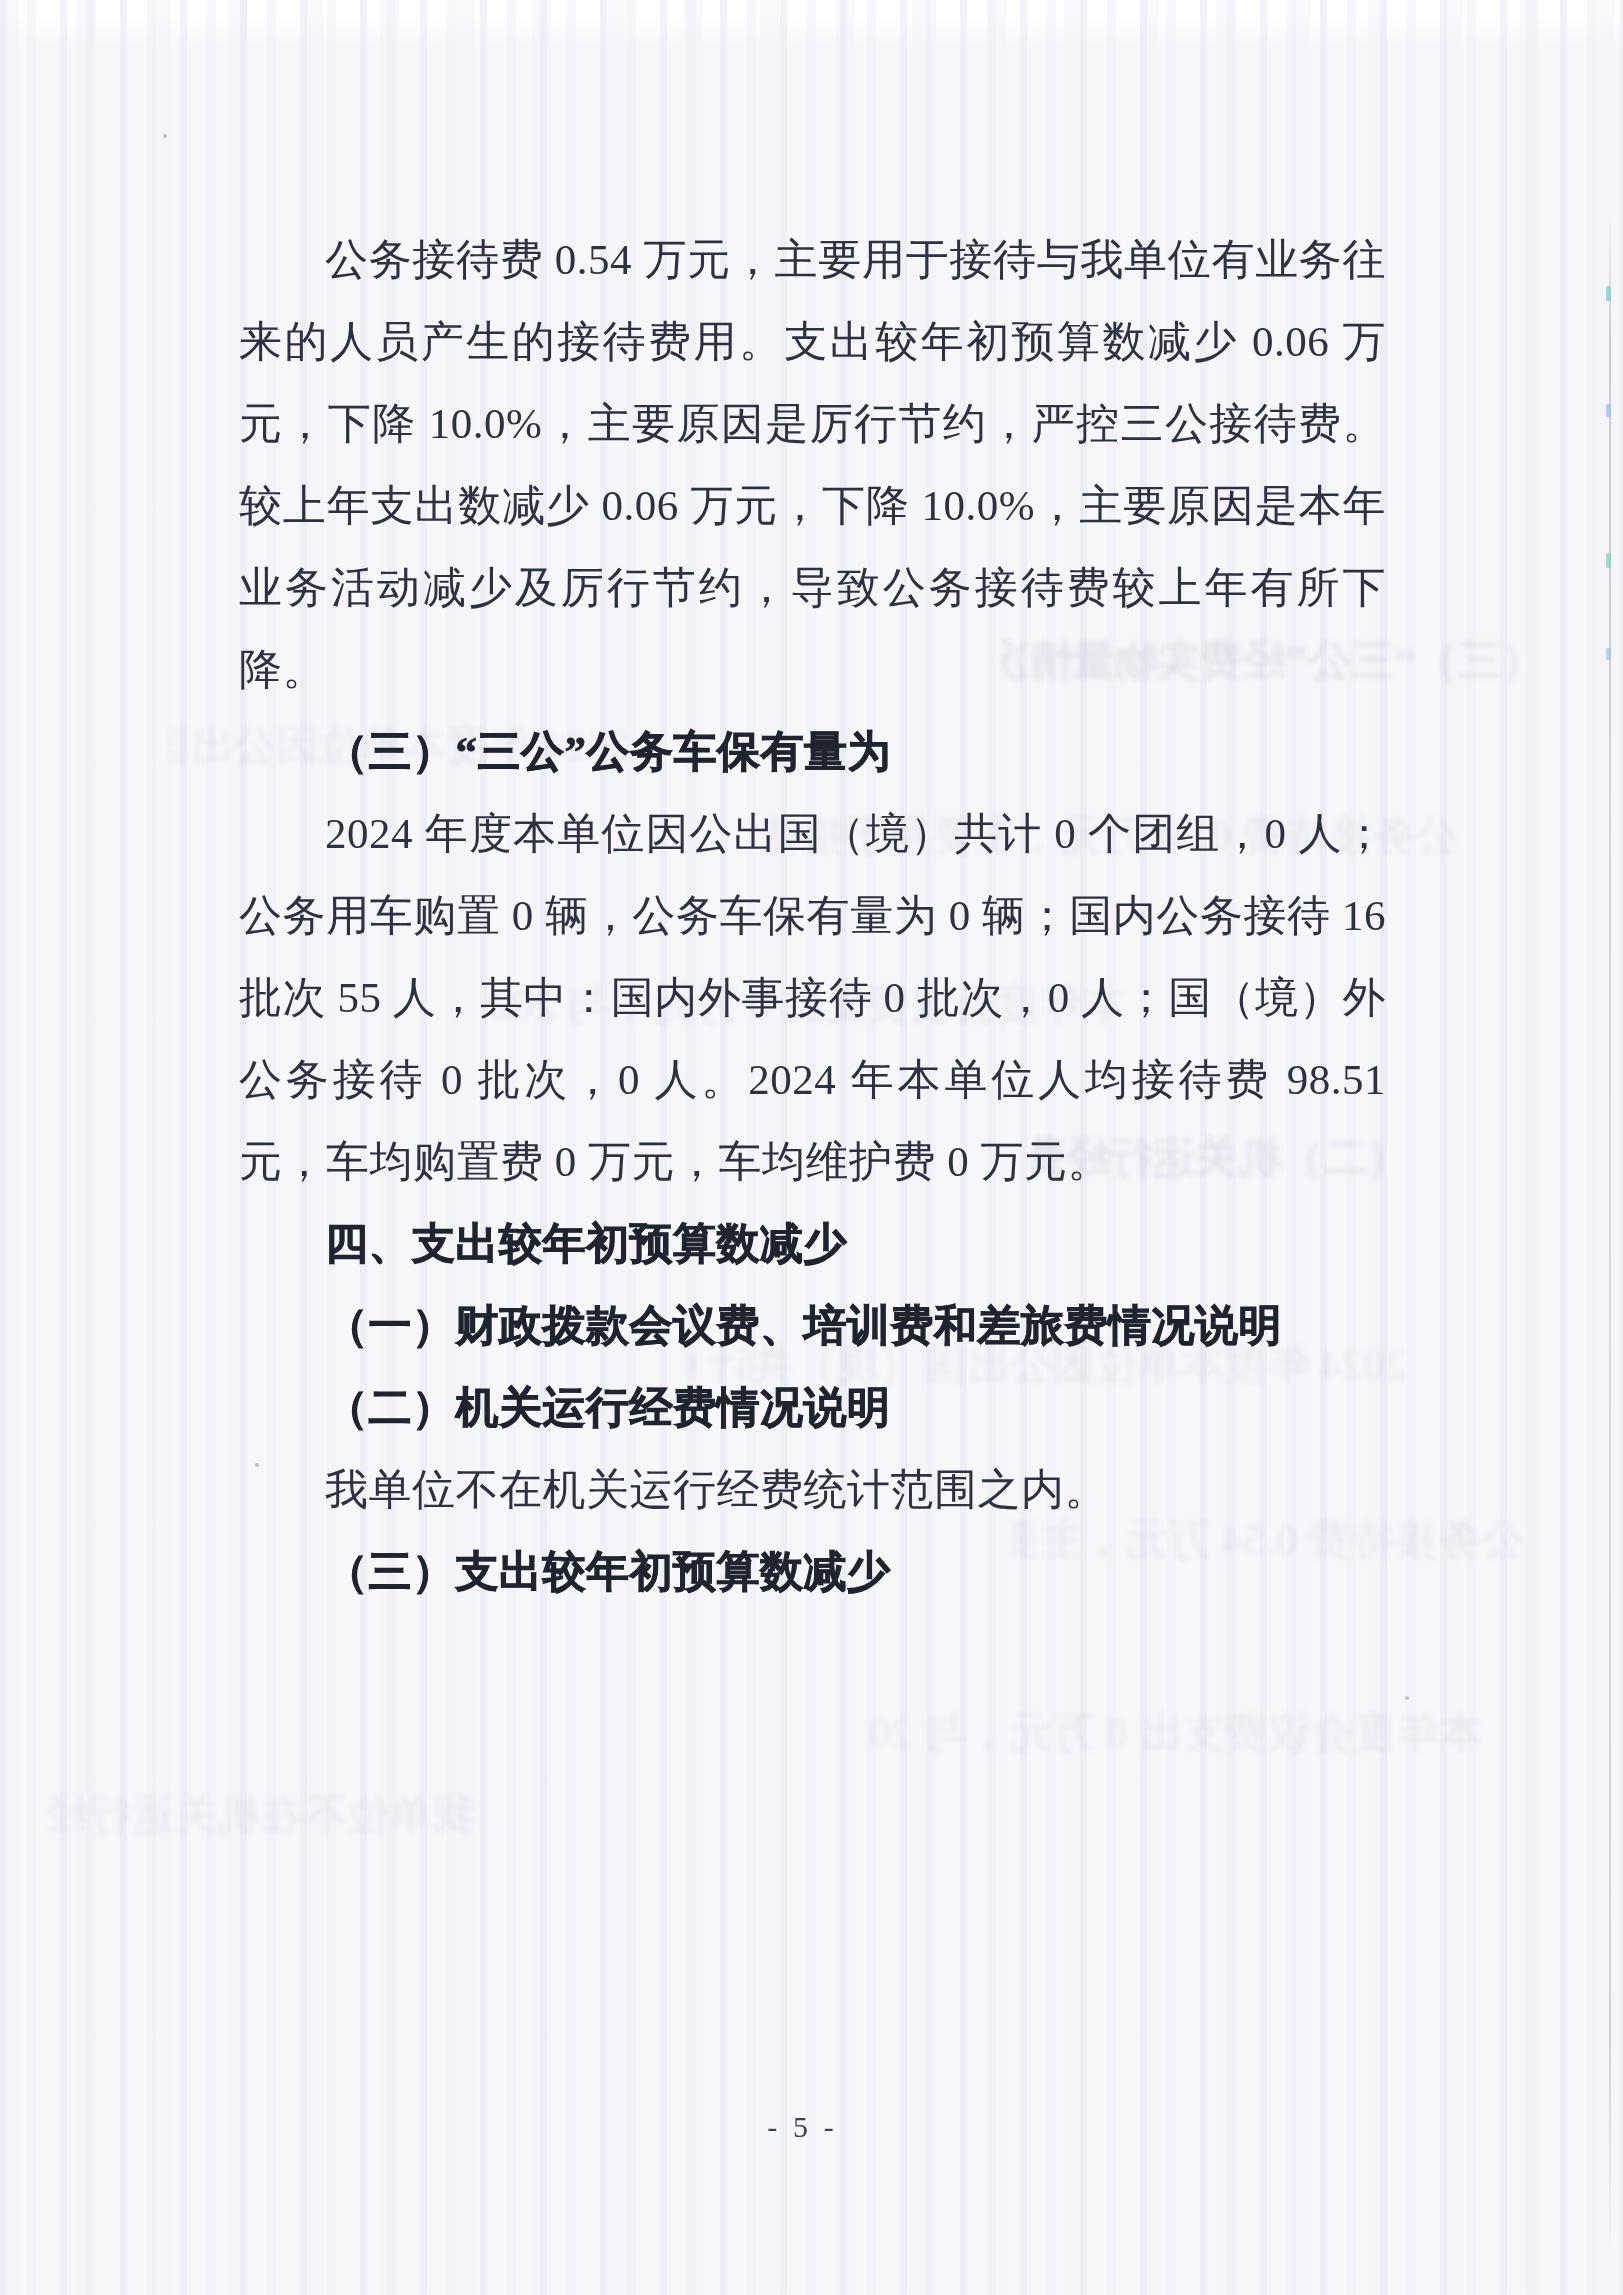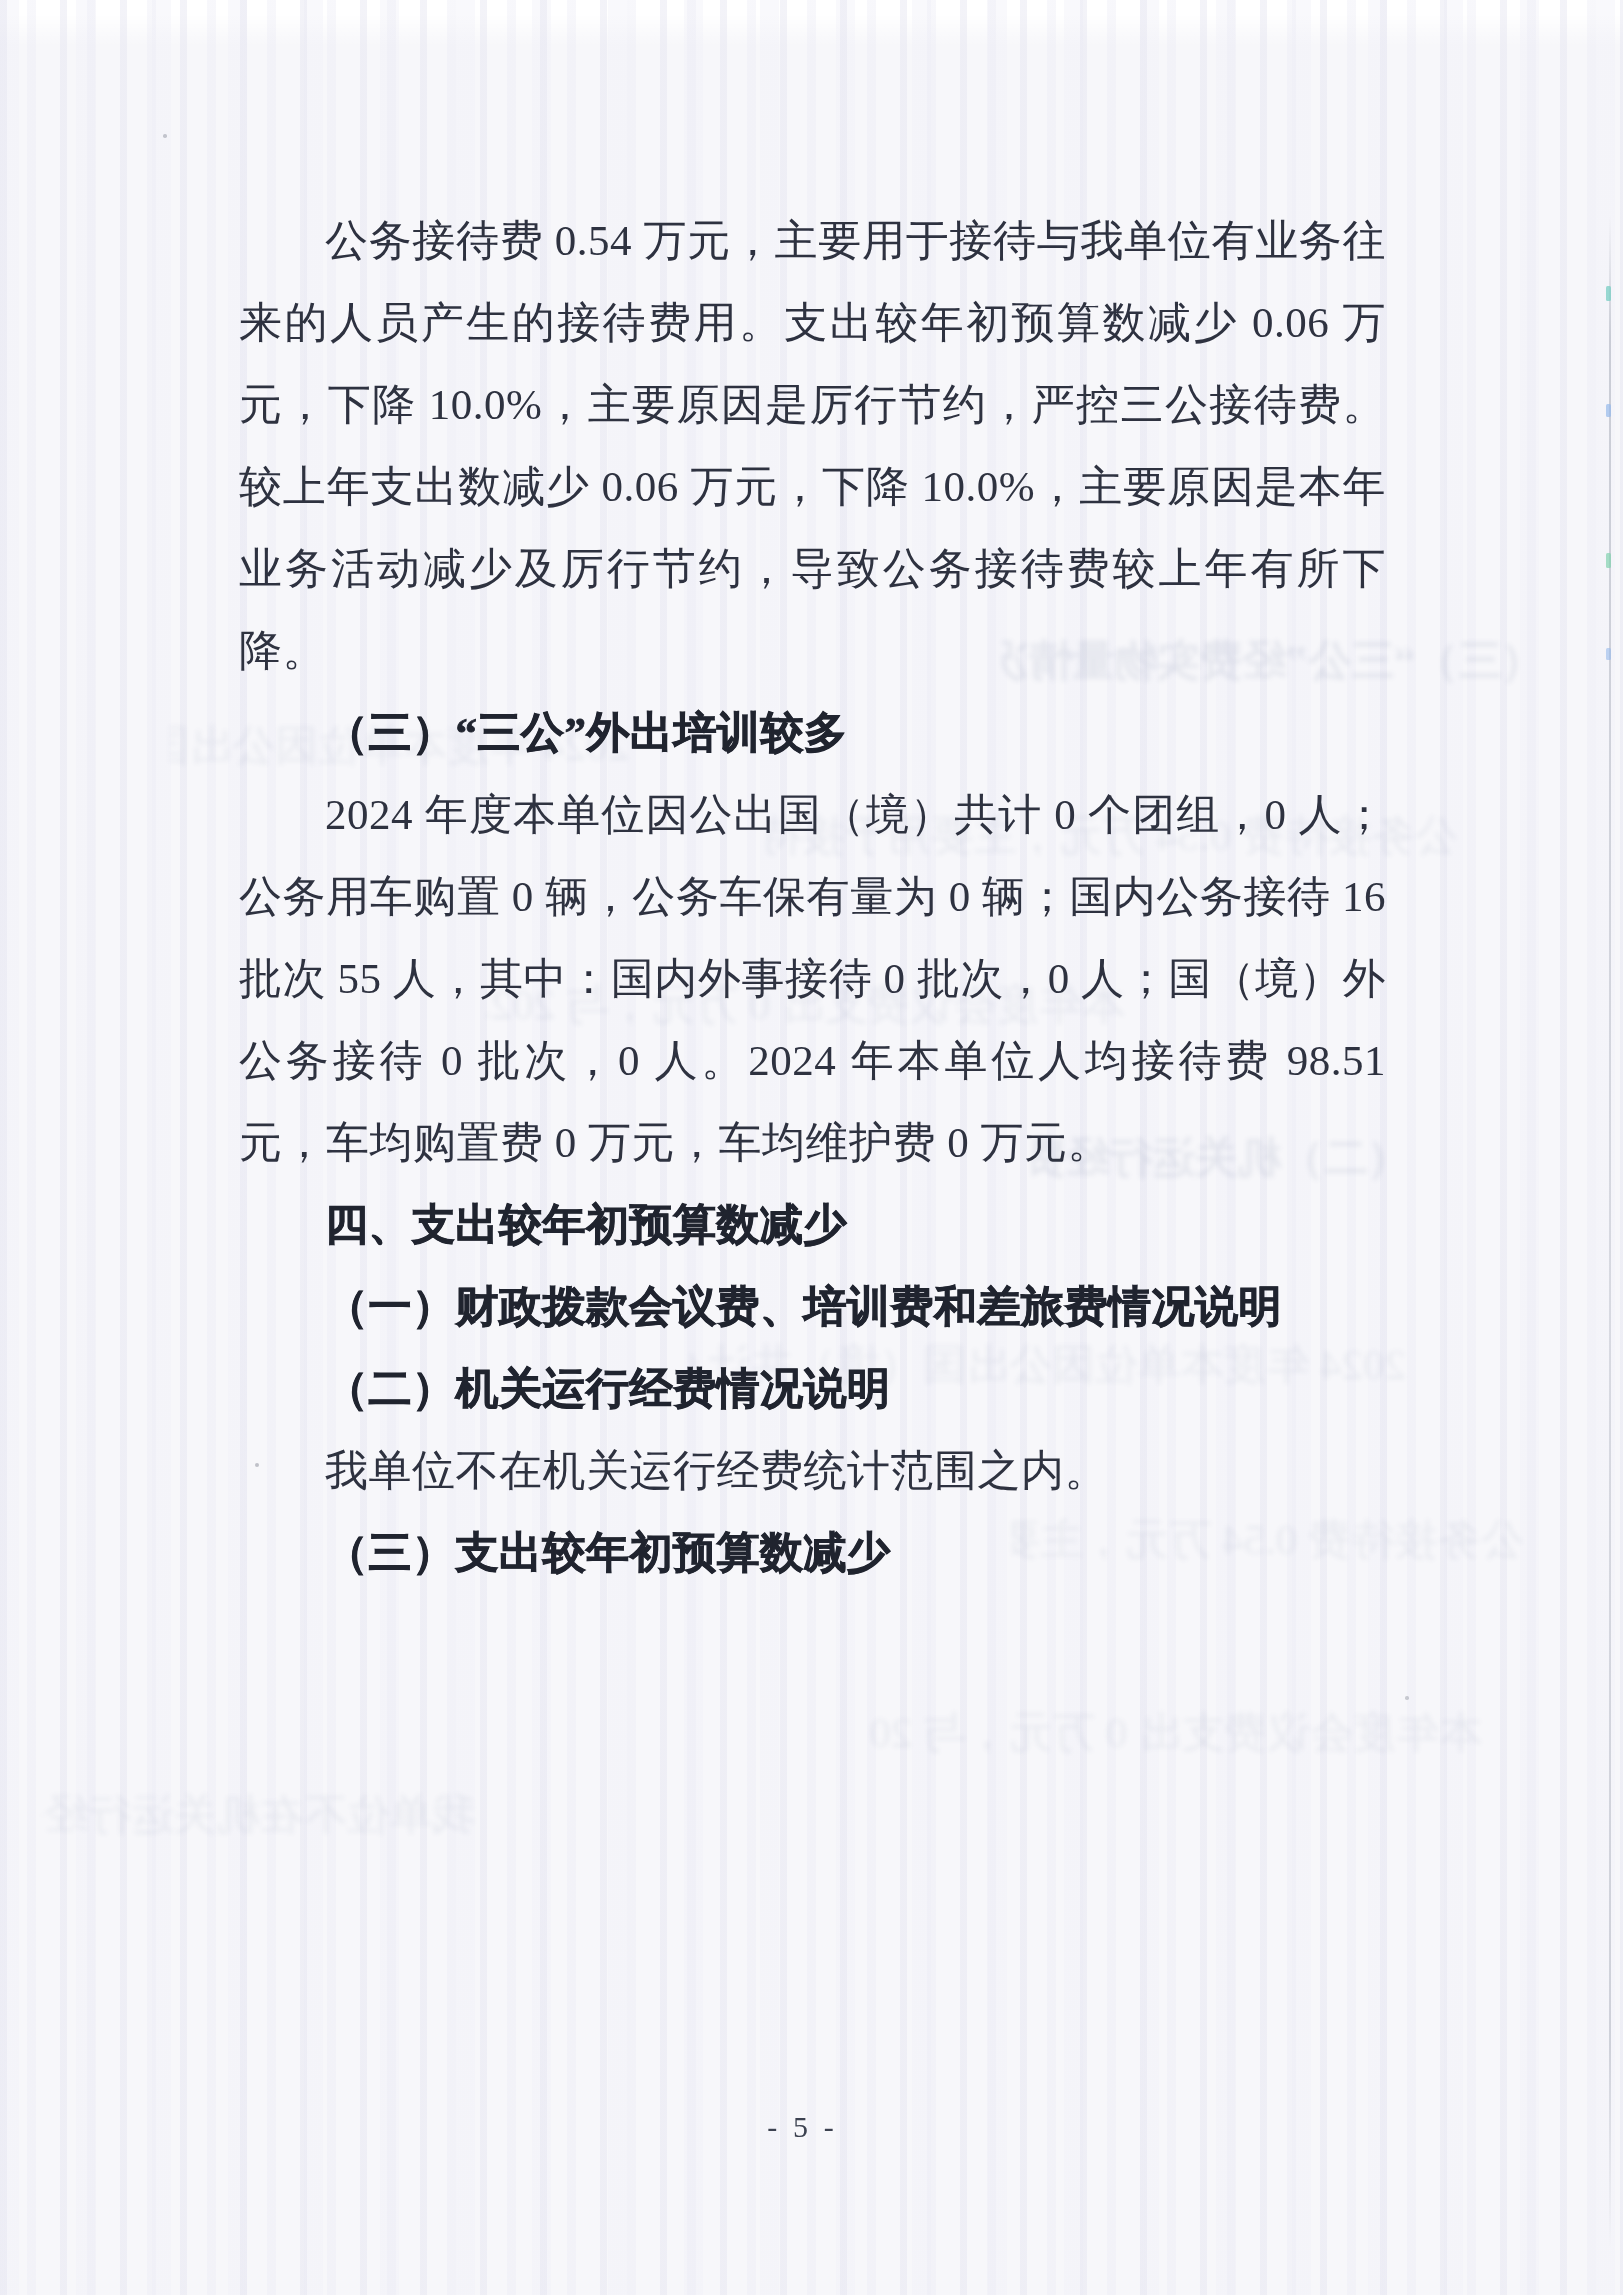--- a/index.html
+++ b/index.html
@@ -45,21 +45,21 @@
     height:61px;
     white-space:nowrap;
     overflow:hidden;
     opacity:.085;
   }
   .ghost.bold{font-weight:700;opacity:.11;}
   
   .doc{
     position:absolute;
     left:239px;
-    top:200px;
+    top:219px;
     width:1147px;
     color:var(--ink);
     font-size:43px;
     line-height:82px;
     letter-spacing:0.5px;
     text-align:justify;
   }
   .doc p,.doc h2,.doc h3{
     margin:0;
     text-indent:2em;
@@ -120,21 +120,21 @@
     <div class="ghost" style="left:486px;top:974px;width:639px;">本年度会议费支出 0 万元，与 2023 年度相比，无增减，主要原因是本年及上年未产生会议费支出。本年度培训费支出 1.04 万元，与 2023 年度相比，增加 0.06 万元，增长 6.1%，主要原因是本年度业务活动增加，外出培训较多，培训费较上年有所增加。本年度差旅费支出 1.88 万元，与 2023 年度相比，减少 1.5 万元，下降 44.4%，主要原因是厉行节约，严控一般性开支，差旅费有所下降。</div>
     <div class="ghost bold" style="left:1032px;top:1127px;width:378px;">（二）机关运行经费情况说明</div>
     <div class="ghost" style="left:690px;top:1334px;width:716px;">2024 年度本单位因公出国（境）共计 0 个团组，0 人；公务用车购置 0 辆，公务车保有量为 0 辆；国内公务接待 16 批次 55 人，其中：国内外事接待 0 批次，0 人；国（境）外公务接待 0 批次，0 人。2024 年本单位人均接待费 98.51 元，车均购置费 0 万元，车均维护费 0 万元。</div>
     <div class="ghost" style="left:1012px;top:1509px;width:511px;">公务接待费 0.54 万元，主要用于接待与我单位有业务往来的人员产生的接待费用。支出较年初预算数减少 0.06 万元，下降 10.0%，主要原因是厉行节约，严控三公接待费。较上年支出数减少 0.06 万元，下降 10.0%，主要原因是本年业务活动减少及厉行节约，导致公务接待费较上年有所下降。</div>
     <div class="ghost" style="left:869px;top:1702px;width:613px;">本年度会议费支出 0 万元，与 2023 年度相比，无增减，主要原因是本年及上年未产生会议费支出。本年度培训费支出 1.04 万元，与 2023 年度相比，增加 0.06 万元，增长 6.1%，主要原因是本年度业务活动增加，外出培训较多，培训费较上年有所增加。本年度差旅费支出 1.88 万元，与 2023 年度相比，减少 1.5 万元，下降 44.4%，主要原因是厉行节约，严控一般性开支，差旅费有所下降。</div>
     <div class="ghost" style="left:41px;top:1784px;width:434px;">我单位不在机关运行经费统计范围之内。</div>
   </div>
 
   <main class="doc">
     <p>公务接待费 0.54 万元，主要用于接待与我单位有业务往来的人员产生的接待费用。支出较年初预算数减少 0.06 万元，下降 10.0%，主要原因是厉行节约，严控三公接待费。较上年支出数减少 0.06 万元，下降 10.0%，主要原因是本年业务活动减少及厉行节约，导致公务接待费较上年有所下降。</p>
-    <h3>（三）“三公”外出培训较多</h3>
+    <h3>（三）“三公”公务车保有量为</h3>
     <p>2024 年度本单位因公出国（境）共计 0 个团组，0 人；公务用车购置 0 辆，公务车保有量为 0 辆；国内公务接待 16 批次 55 人，其中：国内外事接待 0 批次，0 人；国（境）外公务接待 0 批次，0 人。2024 年本单位人均接待费 98.51 元，车均购置费 0 万元，车均维护费 0 万元。</p>
     <h2>四、支出较年初预算数减少</h2>
     <h3>（一）财政拨款会议费、培训费和差旅费情况说明</h3>
     <h3>（二）机关运行经费情况说明</h3>
     <p>我单位不在机关运行经费统计范围之内。</p>
     <h3>（三）支出较年初预算数减少</h3>
   </main>
 
   <div class="footer">- 5 -</div>
 

